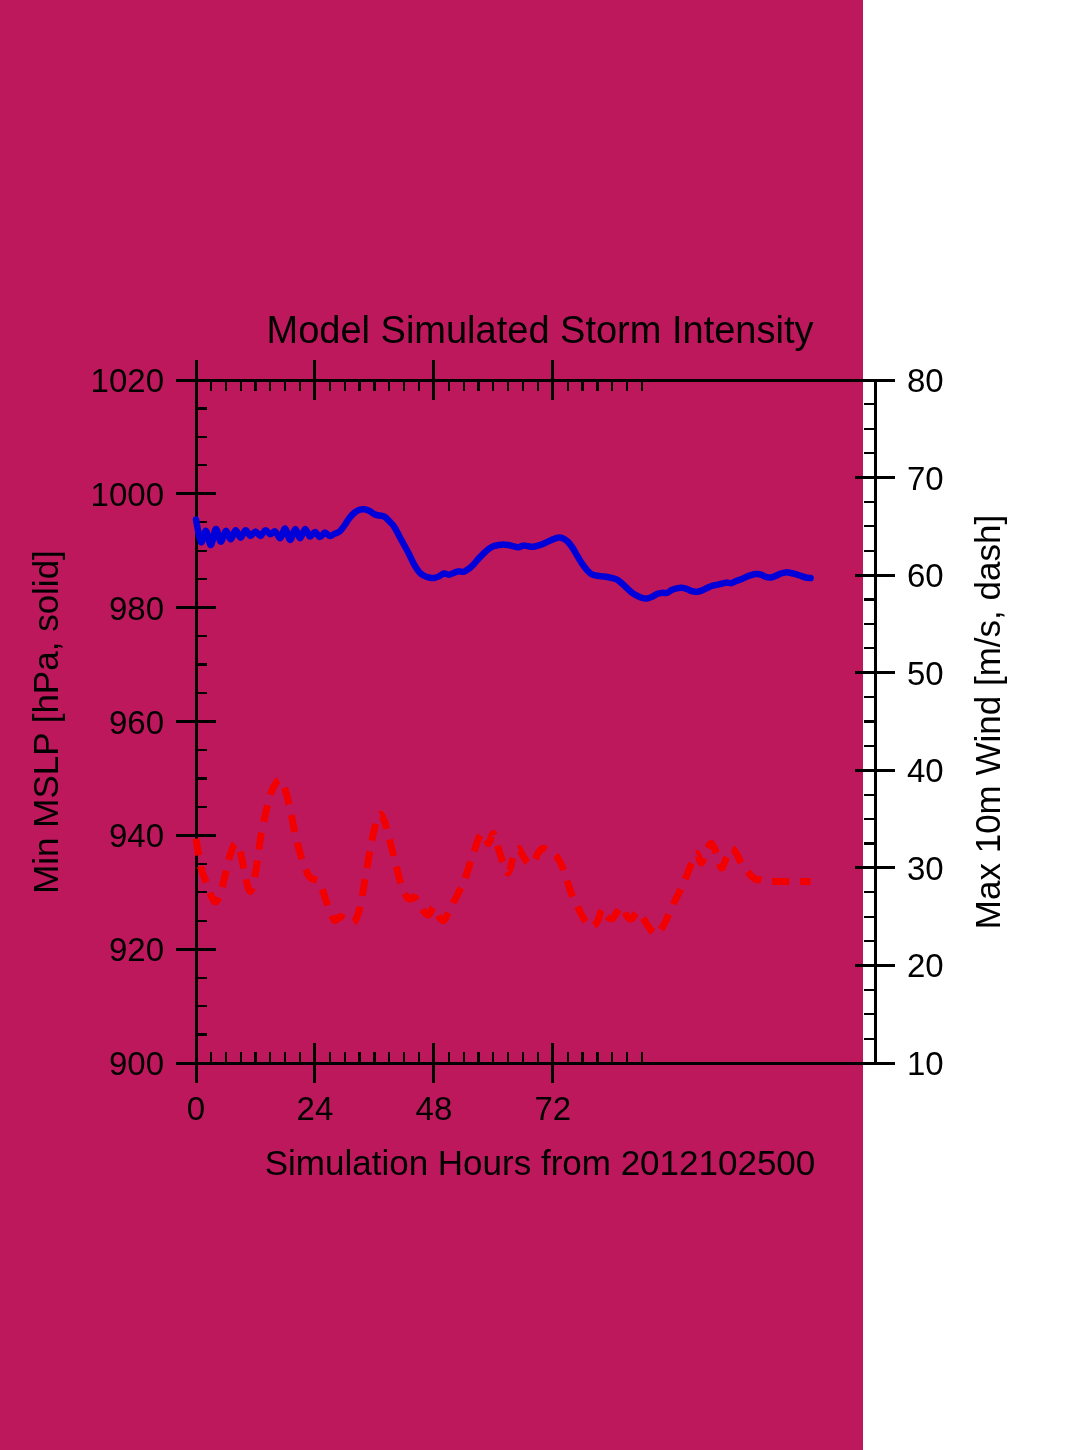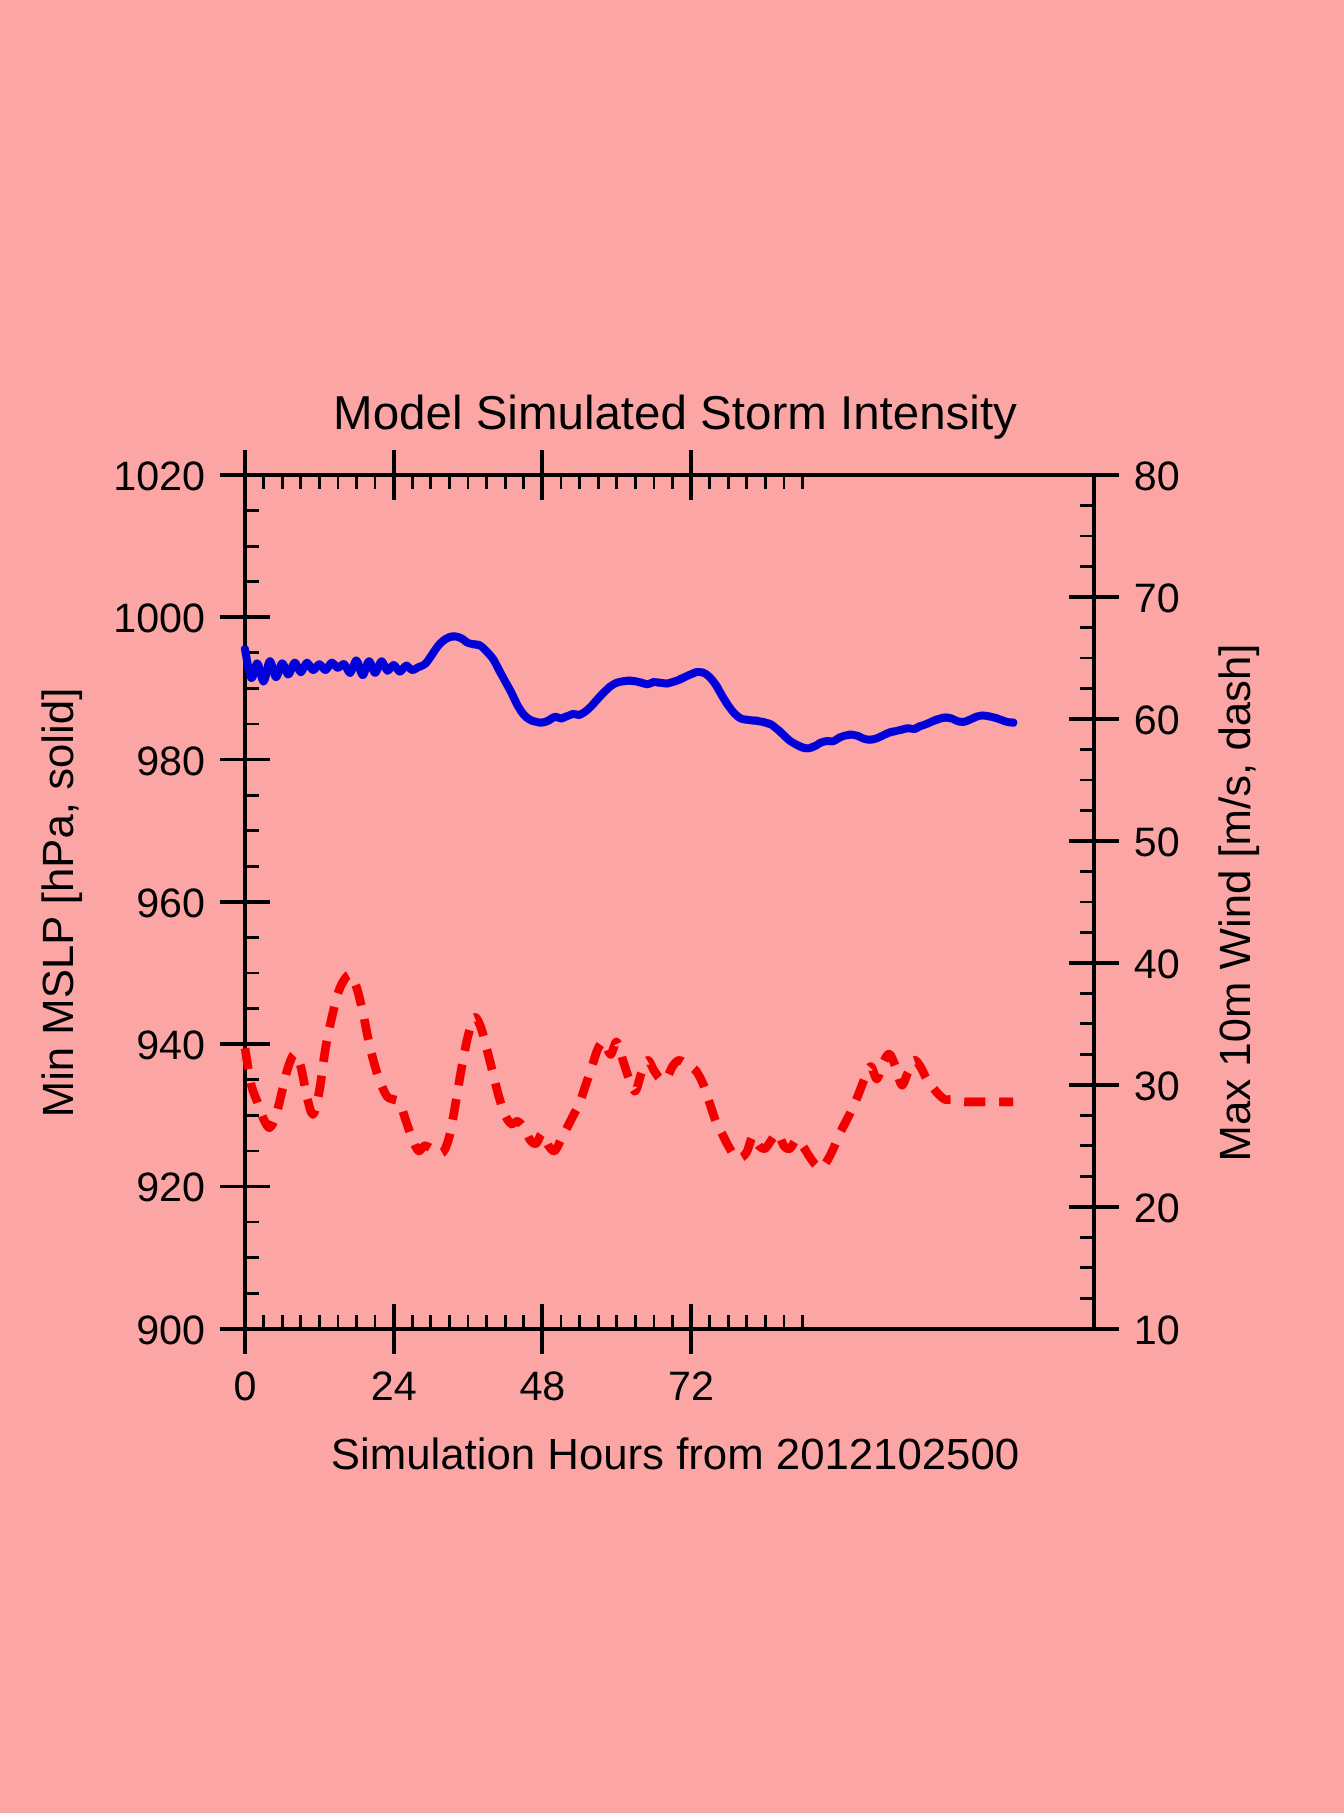--- a/index.html
+++ b/index.html
@@ -10,23 +10,23 @@
   }
   body {
     width: 1075px;
     height: 1450px;
     font-family: "Liberation Sans", sans-serif;
     color: #000000;
     overflow: hidden;
   }
   #figure {
     position: relative;
-    width: 1075px;
+    width: 863px;
     height: 1450px;
-    background: #fca5a5;
+    background: #be185d;
   }
   #chart-svg {
     position: absolute;
     left: 0;
     top: 0;
     width: 1075px;
     height: 1450px;
     display: block;
   }
   .axis-line {

